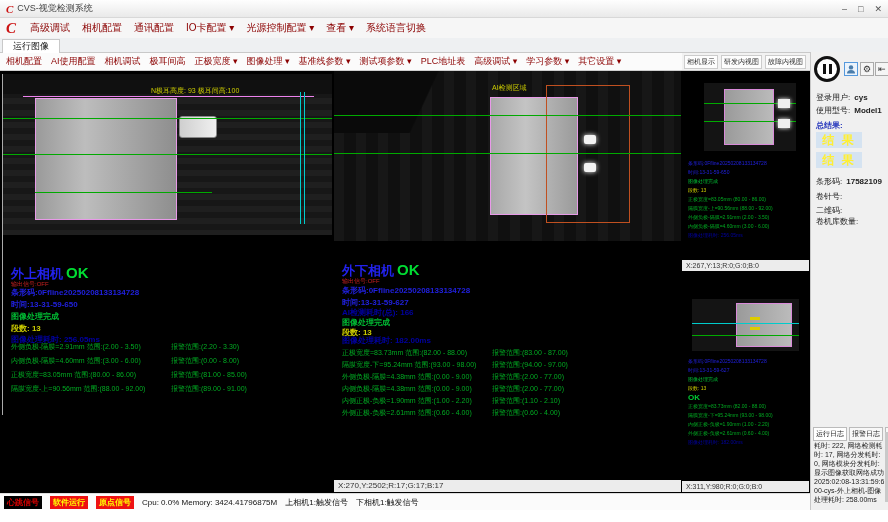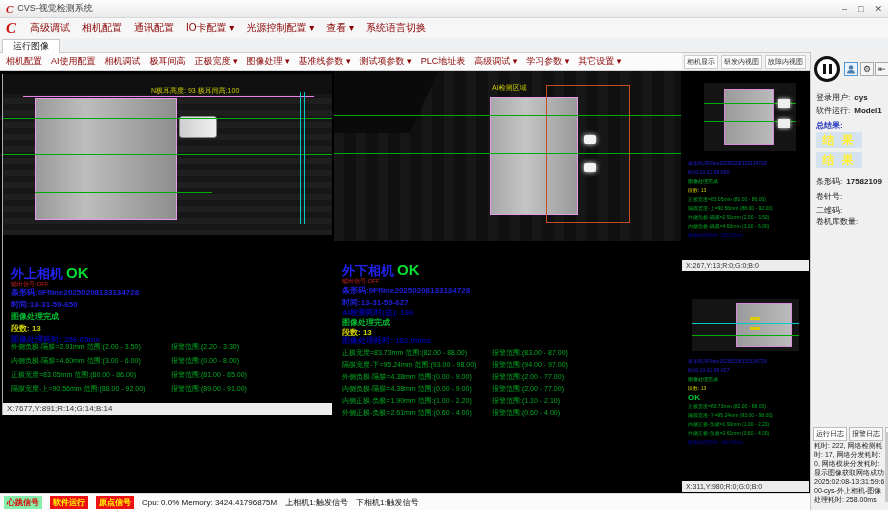--- a/index.html
+++ b/index.html
@@ -73,21 +73,21 @@
 .ptotal{color:#2233bb;font-weight:bold}
 .resbox{position:absolute;left:5px;width:46px;height:16px;background:#d5e3f1;color:#ffef33;font-weight:bold;font-size:12px;text-align:center;line-height:16px;letter-spacing:2px}
 .logtabs{position:absolute;left:2px;top:375px;display:flex;gap:2px;font-size:7px;white-space:nowrap}
 .logtab{border:1px solid #bbb;background:#f8f8f8;padding:1px 2px}
 .logtab.sel{background:#fff}
 .logtext{position:absolute;left:3px;top:389px;width:71px;font-size:7px;line-height:9px;color:#222;word-break:break-all}
 .pscroll{position:absolute;right:0;top:380px;width:3px;height:70px;background:#c9c9c9}
 
 .statusbar{position:absolute;left:0;top:493px;width:810px;height:17px;background:#fbfbfb;border-top:1px solid #ddd;display:flex;align-items:center;gap:8px;padding:0 4px;font-size:8px;color:#111;white-space:nowrap}
 .badge{font-weight:bold;padding:1px 3px;font-size:8px}
-.b1{background:#86efac;color:#dd0000}
+.b1{background:#000000;color:#dd0000}
 .b2,.b3{background:#ee1111;color:#ffff00}
 </style>
 </head>
 <body>
 
 <div class="titlebar">
   <span class="title-icon">C</span>
   <span>CVS-视觉检测系统</span>
   <span class="win-controls">
     <span>–</span>
@@ -156,21 +156,20 @@
   <div class="t-line t-yellow" style="top:249px">段数: 13</div>
   <div class="t-line t-darkblue" style="top:260px">图像处理耗时: 256.05ms</div>
   <div class="m-t" style="top:268px">外侧负极-隔膜=2.91mm 范围:(2.00 - 3.50)</div>
   <div class="m-a" style="top:268px">报警范围:(2.20 - 3.30)</div>
   <div class="m-t" style="top:282px">内侧负极-隔膜=4.60mm 范围:(3.00 - 6.00)</div>
   <div class="m-a" style="top:282px">报警范围:(0.00 - 8.00)</div>
   <div class="m-t" style="top:296px">正极宽度=83.05mm 范围:(80.00 - 86.00)</div>
   <div class="m-a" style="top:296px">报警范围:(81.00 - 85.00)</div>
   <div class="m-t" style="top:310px">隔膜宽度-上=90.56mm 范围:(88.00 - 92.00)</div>
   <div class="m-a" style="top:310px">报警范围:(89.00 - 91.00)</div>
-  <div class="coords">X:7677,Y:891;R:14;G:14;B:14</div>
 </div>
 
 <div class="view vC">
   <div class="img imgC">
     <div class="abs" style="left:0;top:0;width:150px;height:62px;background:linear-gradient(115deg,#0a0a0a 58%,transparent 59%)"></div>
     <div class="abs" style="left:156px;top:26px;width:88px;height:118px;background:linear-gradient(90deg,#a8a8a8,#c4c4c4 40%,#9a9a9a);border:1px solid #e89ae8"></div>
     <div class="abs" style="left:212px;top:14px;width:84px;height:138px;border:1px solid #c05020"></div>
     <div class="hg" style="top:44px"></div>
     <div class="hg" style="top:82px"></div>
     <div class="abs" style="left:250px;top:64px;width:12px;height:9px;background:#f2f2f2;border-radius:2px;box-shadow:0 0 5px #fff"></div>
@@ -192,20 +191,21 @@
   <div class="m-t" style="top:289px">隔膜宽度-下=95.24mm 范围:(93.00 - 98.00)</div>
   <div class="m-a" style="top:289px">报警范围:(94.00 - 97.00)</div>
   <div class="m-t" style="top:301px">外侧负极-隔膜=4.38mm 范围:(0.00 - 9.00)</div>
   <div class="m-a" style="top:301px">报警范围:(2.00 - 77.00)</div>
   <div class="m-t" style="top:313px">内侧负极-隔膜=4.38mm 范围:(0.00 - 9.00)</div>
   <div class="m-a" style="top:313px">报警范围:(2.00 - 77.00)</div>
   <div class="m-t" style="top:325px">内侧正极-负极=1.90mm 范围:(1.00 - 2.20)</div>
   <div class="m-a" style="top:325px">报警范围:(1.10 - 2.10)</div>
   <div class="m-t" style="top:337px">外侧正极-负极=2.61mm 范围:(0.60 - 4.00)</div>
   <div class="m-a" style="top:337px">报警范围:(0.60 - 4.00)</div>
+  <div class="coords">X:270,Y:2502;R:17;G:17;B:17</div>
 </div>
 
 <div class="view sv sv1">
   <div class="svimg" style="left:22px;top:12px;width:92px;height:68px">
     <div class="abs" style="left:20px;top:6px;width:50px;height:56px;background:linear-gradient(90deg,#9a9a9a,#bbb);border:1px solid #d98ad9"></div>
     <div class="hg" style="top:20px"></div>
     <div class="hg" style="top:38px"></div>
     <div class="abs" style="left:74px;top:16px;width:12px;height:9px;background:#eee;box-shadow:0 0 4px #fff"></div>
     <div class="abs" style="left:74px;top:36px;width:12px;height:9px;background:#eee;box-shadow:0 0 4px #fff"></div>
   </div>
@@ -261,21 +261,21 @@
       <span>⚙</span>
     </div>
   <div class="pbtn e">
       <span>⇤</span>
     </div>
 
   <div class="prow" style="top:40px">
     <span>登录用户:</span><span class="pval">cys</span>
   </div>
   <div class="prow" style="top:53px">
-    <span>软件运行:</span><span class="pval">Model1</span>
+    <span>使用型号:</span><span class="pval">Model1</span>
   </div>
   <div class="prow ptotal" style="top:68px">总结果:</div>
   <div class="resbox" style="top:80px">结 果</div>
   <div class="resbox" style="top:100px">结 果</div>
   <div class="prow" style="top:124px">
     <span>条形码:</span><span class="pval">17582109</span>
   </div>
   <div class="prow" style="top:139px">卷针号:</div>
   <div class="prow" style="top:153px">二维码:</div>
   <div class="prow" style="top:164px">卷机库数量:</div>

